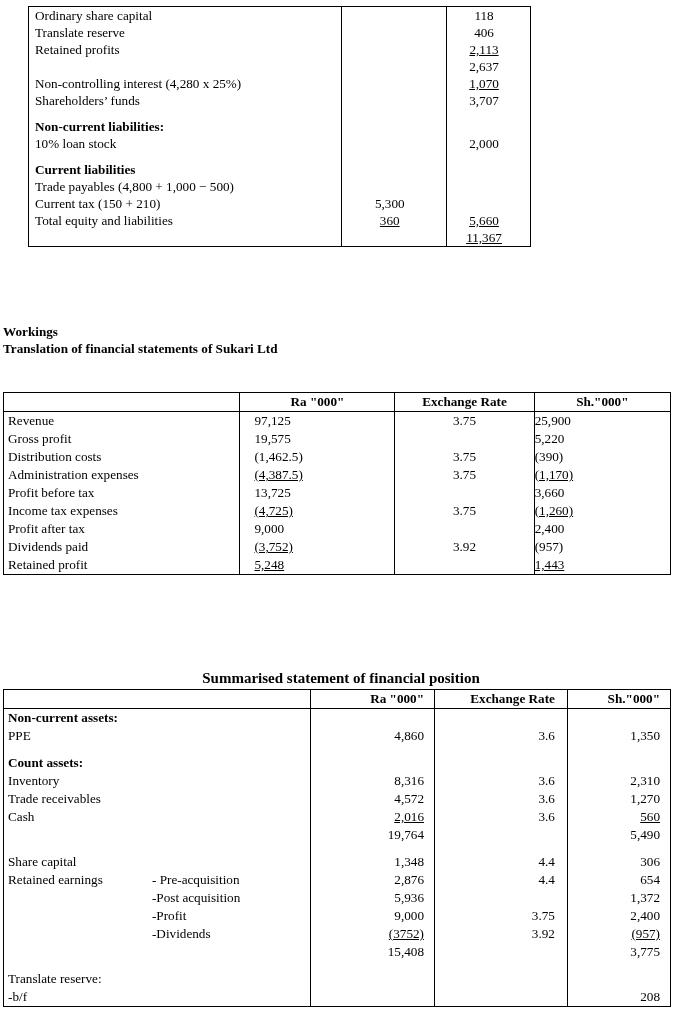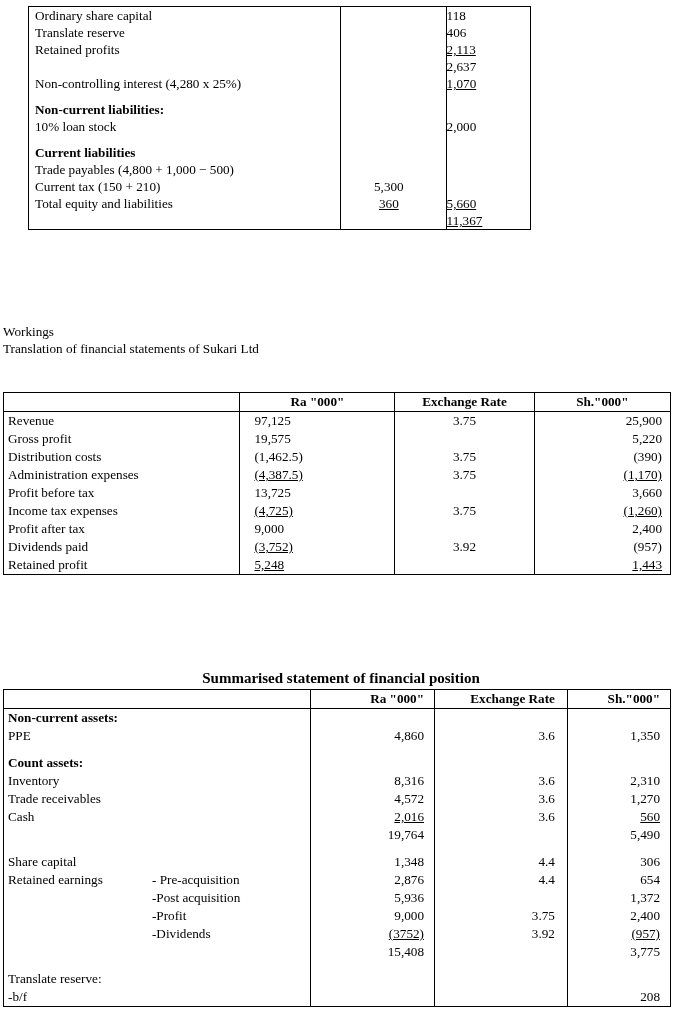--- a/index.html
+++ b/index.html
@@ -47,29 +47,29 @@
     border: 1px solid #000;
     border-top: 1px solid #000;
   }
   #block1 td {
     height: 17px;
     line-height: 17px;
     font-size: 13.2px;
   }
   #block1 td.lbl   { width: 405px; padding-left: 6px; }
   #block1 td.num1  { width: 122px; padding-right: 9px; text-align: center; border-left: 1px solid #000; }
-  #block1 td.num2  { width: 90px;  padding-right: 9px; text-align: left; border-left: 1px solid #000; }
+  #block1 td.num2  { width: 90px;  padding-right: 9px; text-align: center; border-left: 1px solid #000; }
   .spacer-row td { height: 9px !important; line-height: 9px !important; }
 
   
   #workings {
     position: absolute;
     left: 3px;
     top: 323px;
-    font-weight: normal;
+    font-weight: bold;
     font-size: 13.2px;
     line-height: 17px;
   }
 
   
   #block2 {
     position: absolute;
     left: 3px;
     top: 392px;
     width: 668px;
@@ -79,21 +79,21 @@
     border: 1px solid #000;
   }
   #block2 td, #block2 th {
     height: 18px;
     line-height: 18px;
     font-size: 13.2px;
   }
   #block2 .c0 { width: 240px; padding-left: 4px; }
   #block2 .c1 { width: 145px; padding-left: 14px; border-left: 1px solid #000; }
   #block2 .c2 { width: 143px; text-align: center; border-left: 1px solid #000; }
-  #block2 .c3 { width: 132px; text-align: right; padding-right: 8px; border-left: 1px solid #000; }
+  #block2 .c3 { width: 132px; padding-right: 8px; border-left: 1px solid #000; }
   #block2 thead td { font-weight: bold; text-align: center; }
   #block2 thead .c0 { border-bottom: 1px solid #000; }
   #block2 thead .c1, #block2 thead .c2, #block2 thead .c3 {
     border-bottom: 1px solid #000;
     text-align: center;
     padding-right: 0;
     padding-left: 0;
   }
 
   
@@ -161,20 +161,25 @@
           </tr>
           <tr>
             <td class="lbl"></td>
             <td class="num1"></td>
             <td class="num2"><span class="">2,637</span></td>
           </tr>
           <tr>
             <td class="lbl">Non-controlling interest (4,280 x 25%)</td>
             <td class="num1"></td>
             <td class="num2"><span class="u">1,070</span></td>
+          </tr>
+          <tr>
+            <td class="lbl">Shareholders’ funds</td>
+            <td class="num1"></td>
+            <td class="num2"><span class="">3,707</span></td>
           </tr>
           <tr class="spacer-row">
             <td class="lbl"></td>
             <td class="num1"></td>
             <td class="num2"></td>
           </tr>
           <tr>
             <td class="lbl b">Non-current  liabilities:</td>
             <td class="num1"></td>
             <td class="num2"></td>

